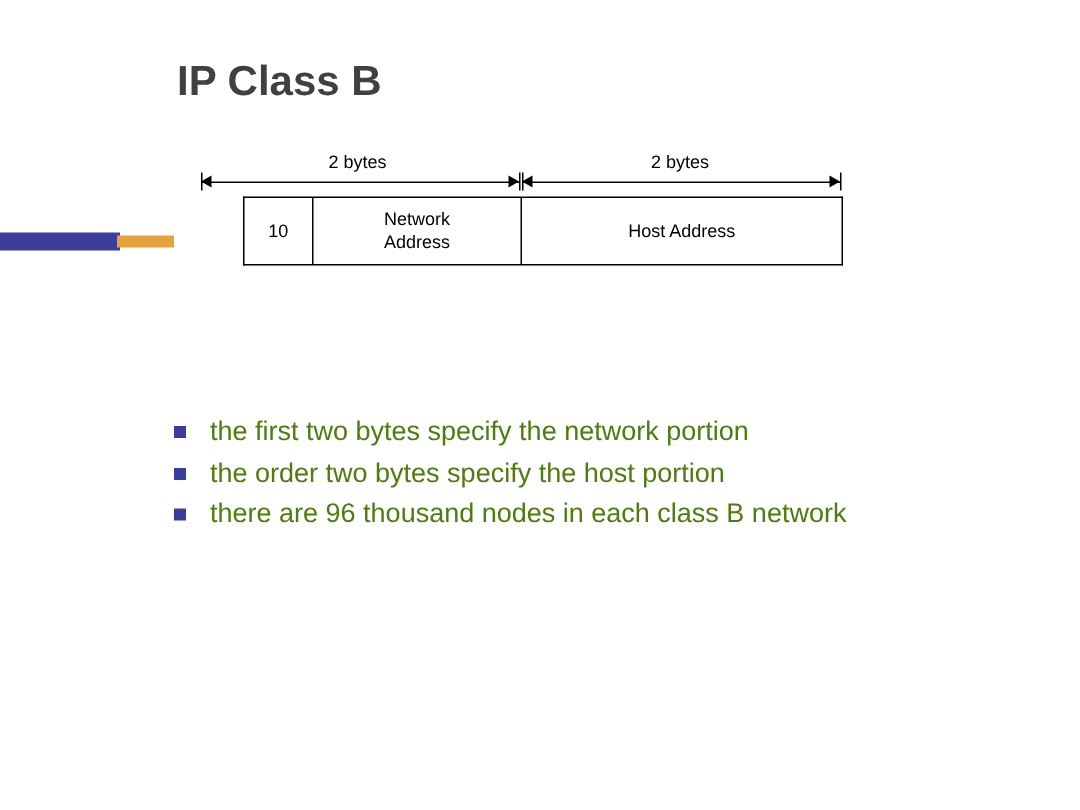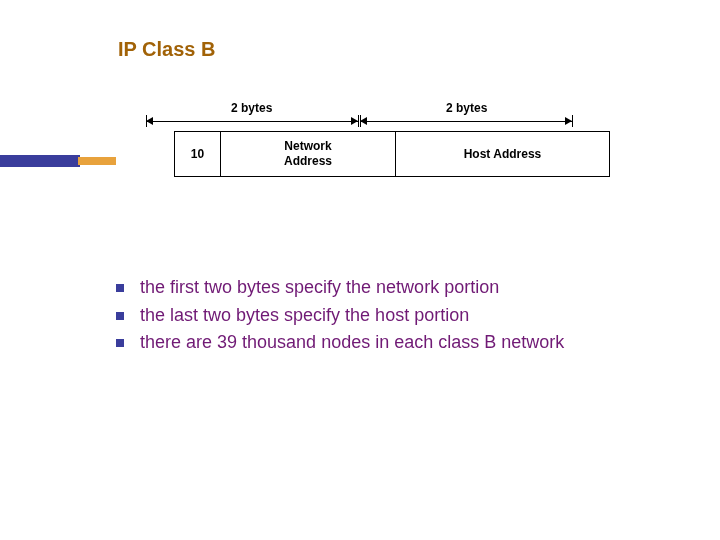--- a/index.html
+++ b/index.html
@@ -8,46 +8,45 @@
     height: 540px;
     background: #fff;
     font-family: Verdana, Geneva, sans-serif;
     position: relative;
     overflow: hidden;
   }
   .title {
     position: absolute;
     top: 38px;
     left: 118px;
-    font-size: 20px;
+    font-size: 28px;
     font-weight: bold;
-    color: #a16207;
+    color: #404040;
   }
   .title-bar-blue {
     position: absolute;
     top: 155px;
     left: 0;
     width: 80px;
     height: 12px;
     background: #3a3d9c;
   }
   .title-bar-orange {
     position: absolute;
     top: 157px;
     left: 78px;
     width: 38px;
     height: 8px;
     background: #e8a23c;
   }
   .diagram {
     position: absolute;
     top: 95px;
-    left: 146px;
+    left: 134px;
     width: 480px;
-    font-weight: bold;
   }
   .labels-row {
     position: relative;
     height: 30px;
     font-size: 12px;
   }
   .label-left {
     position: absolute;
     left: 85px;
     top: 6px;
@@ -97,35 +96,35 @@
     border: 1px solid #000;
     height: 46px;
     display: flex;
     align-items: center;
     justify-content: center;
     font-size: 12px;
     text-align: center;
     line-height: 1.25;
   }
   .box.prefix { width: 46px; border-right: none; }
-  .box.netaddr { width: 176px; }
+  .box.netaddr { width: 140px; }
   .box.host { width: 214px; border-left: none; }
   .bullets {
     position: absolute;
     top: 275px;
     left: 114px;
     width: 552px;
   }
   .bullets ul { list-style: none; }
   .bullets li {
     position: relative;
     padding-left: 26px;
     font-size: 18px;
     line-height: 1.42;
-    color: #701a75;
+    color: #4d7c0f;
     margin-bottom: 2px;
   }
   .bullets li::before {
     content: "";
     position: absolute;
     left: 2px;
     top: 9px;
     width: 8px;
     height: 8px;
     background: #3a3d9c;
@@ -156,16 +155,16 @@
   <div class="boxes-row">
     <div class="box prefix">10</div>
     <div class="box netaddr">Network<br>Address</div>
     <div class="box host">Host Address</div>
   </div>
 </div>
 
 <div class="bullets">
   <ul>
     <li>the first two bytes specify the network portion</li>
-    <li>the last two bytes specify the host portion</li>
-    <li>there are 39 thousand nodes in each class B network</li>
+    <li>the order two bytes specify the host portion</li>
+    <li>there are 96 thousand nodes in each class B network</li>
   </ul>
 </div>
 
 </body></html>

